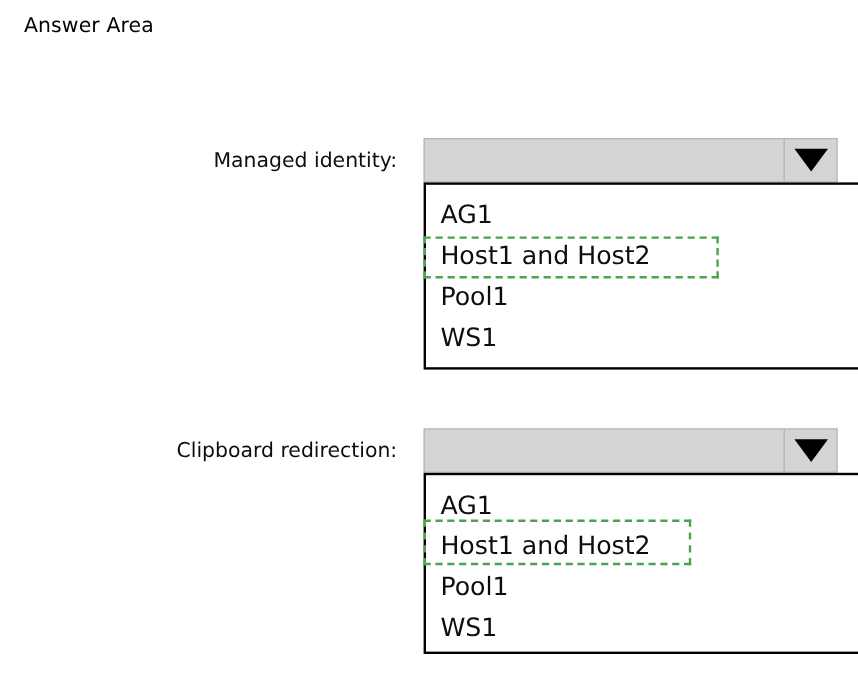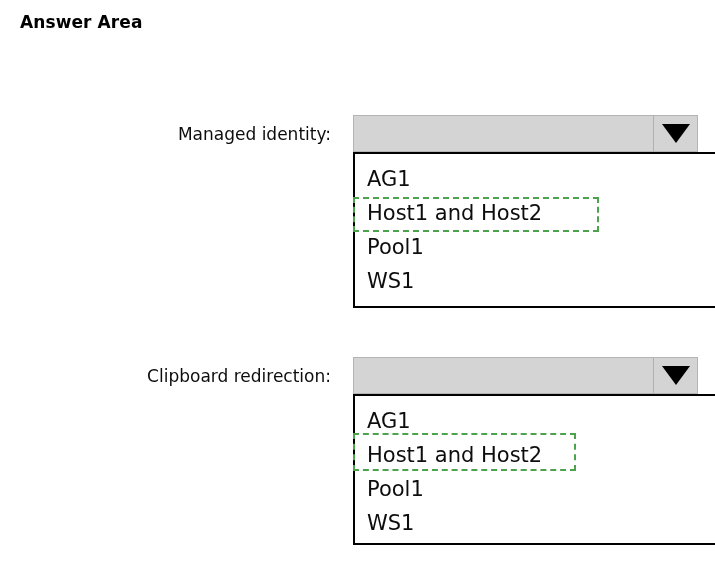--- a/index.html
+++ b/index.html
@@ -16,21 +16,21 @@
     font-family: "DejaVu Sans", "Liberation Sans", sans-serif;
     color: #000000;
     -webkit-font-smoothing: antialiased;
   }
 
   #page-title {
     position: absolute;
     left: 20px;
     top: 12px;
     font-size: 17px;
-    font-weight: bold;
+    font-weight: normal;
     letter-spacing: 0.1px;
     color: #000000;
   }
 
   
   .dropdown-group {
     position: absolute;
     left: 0;
     width: 715px;
   }

